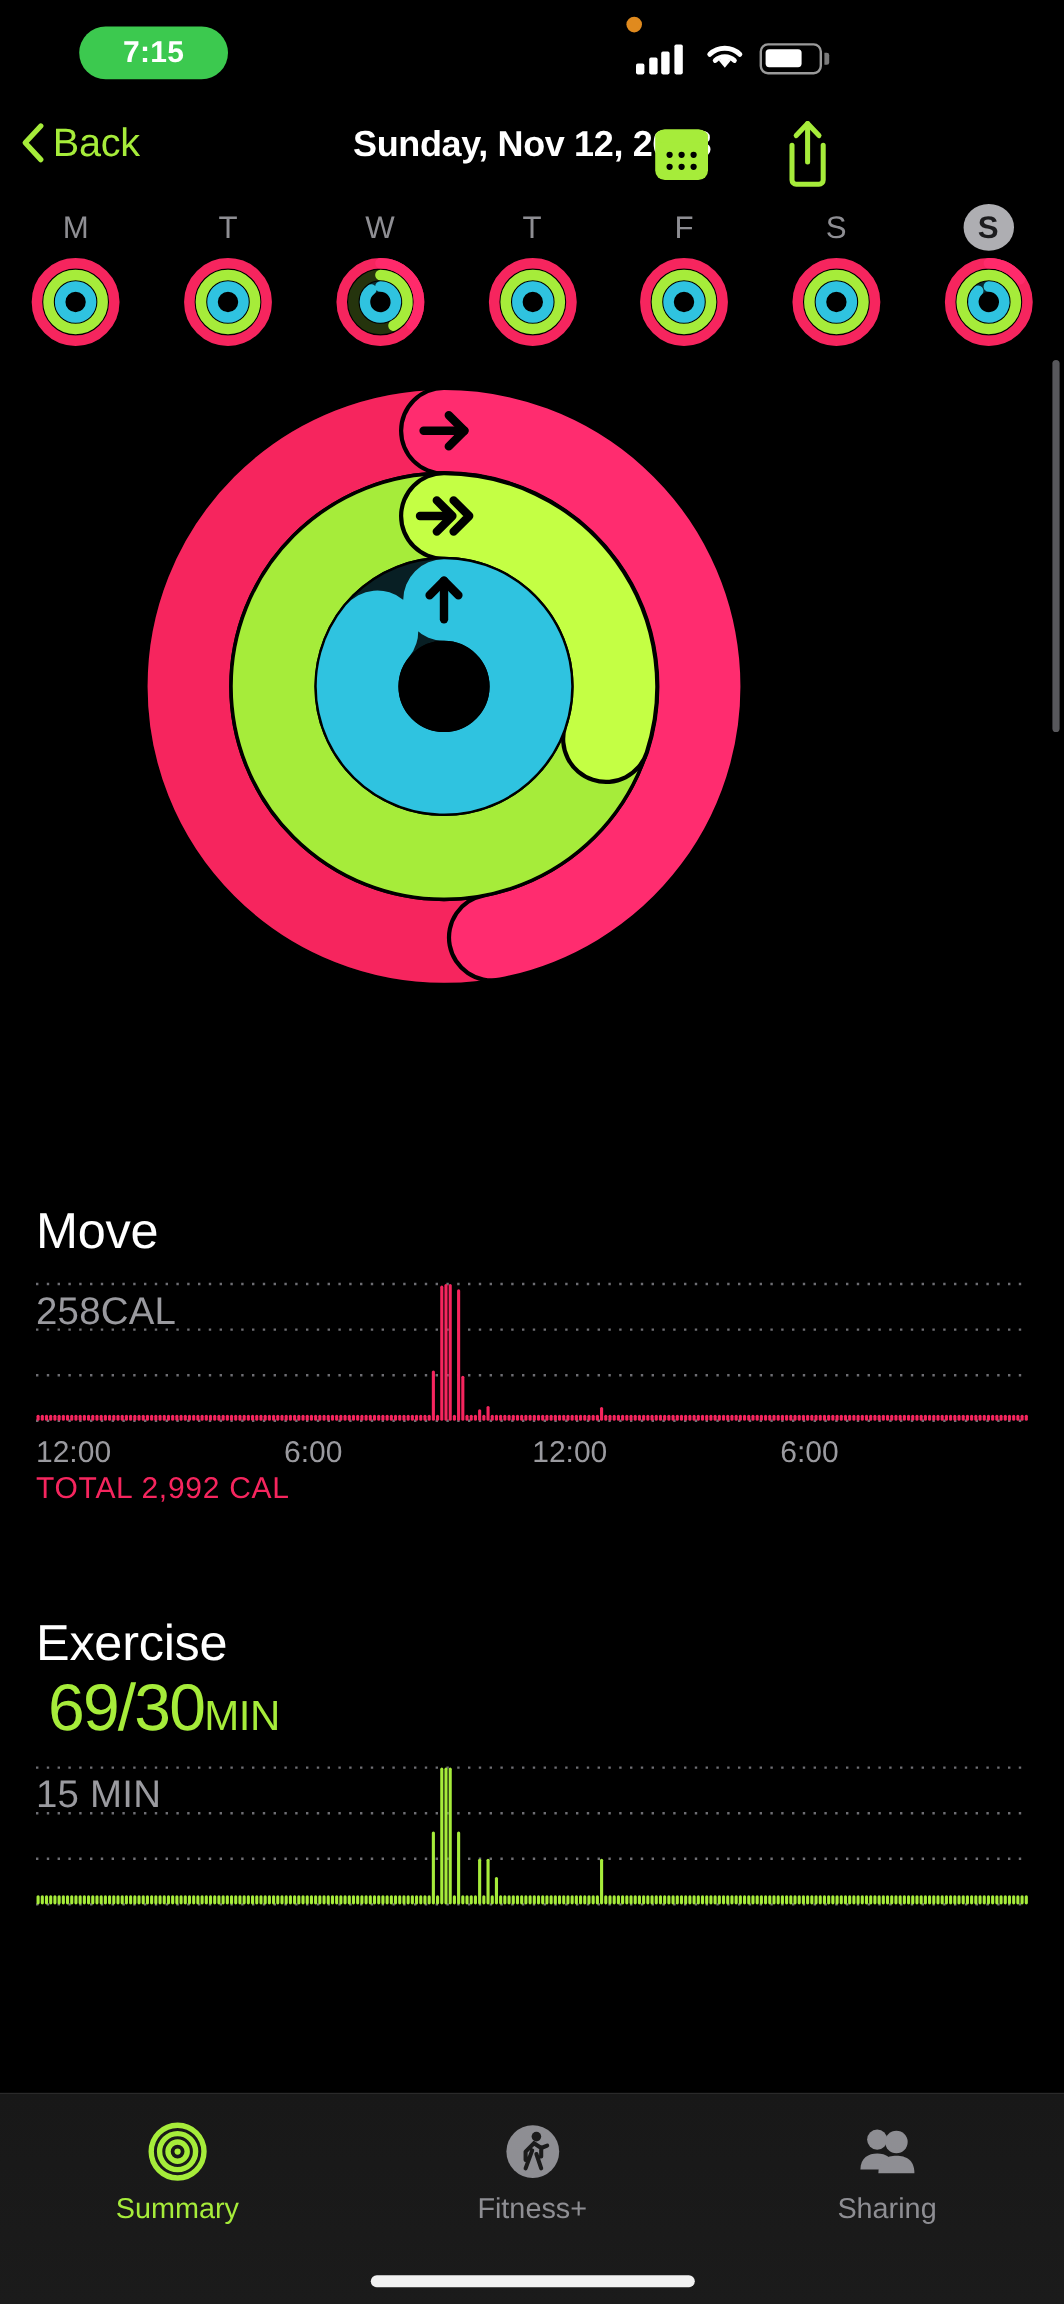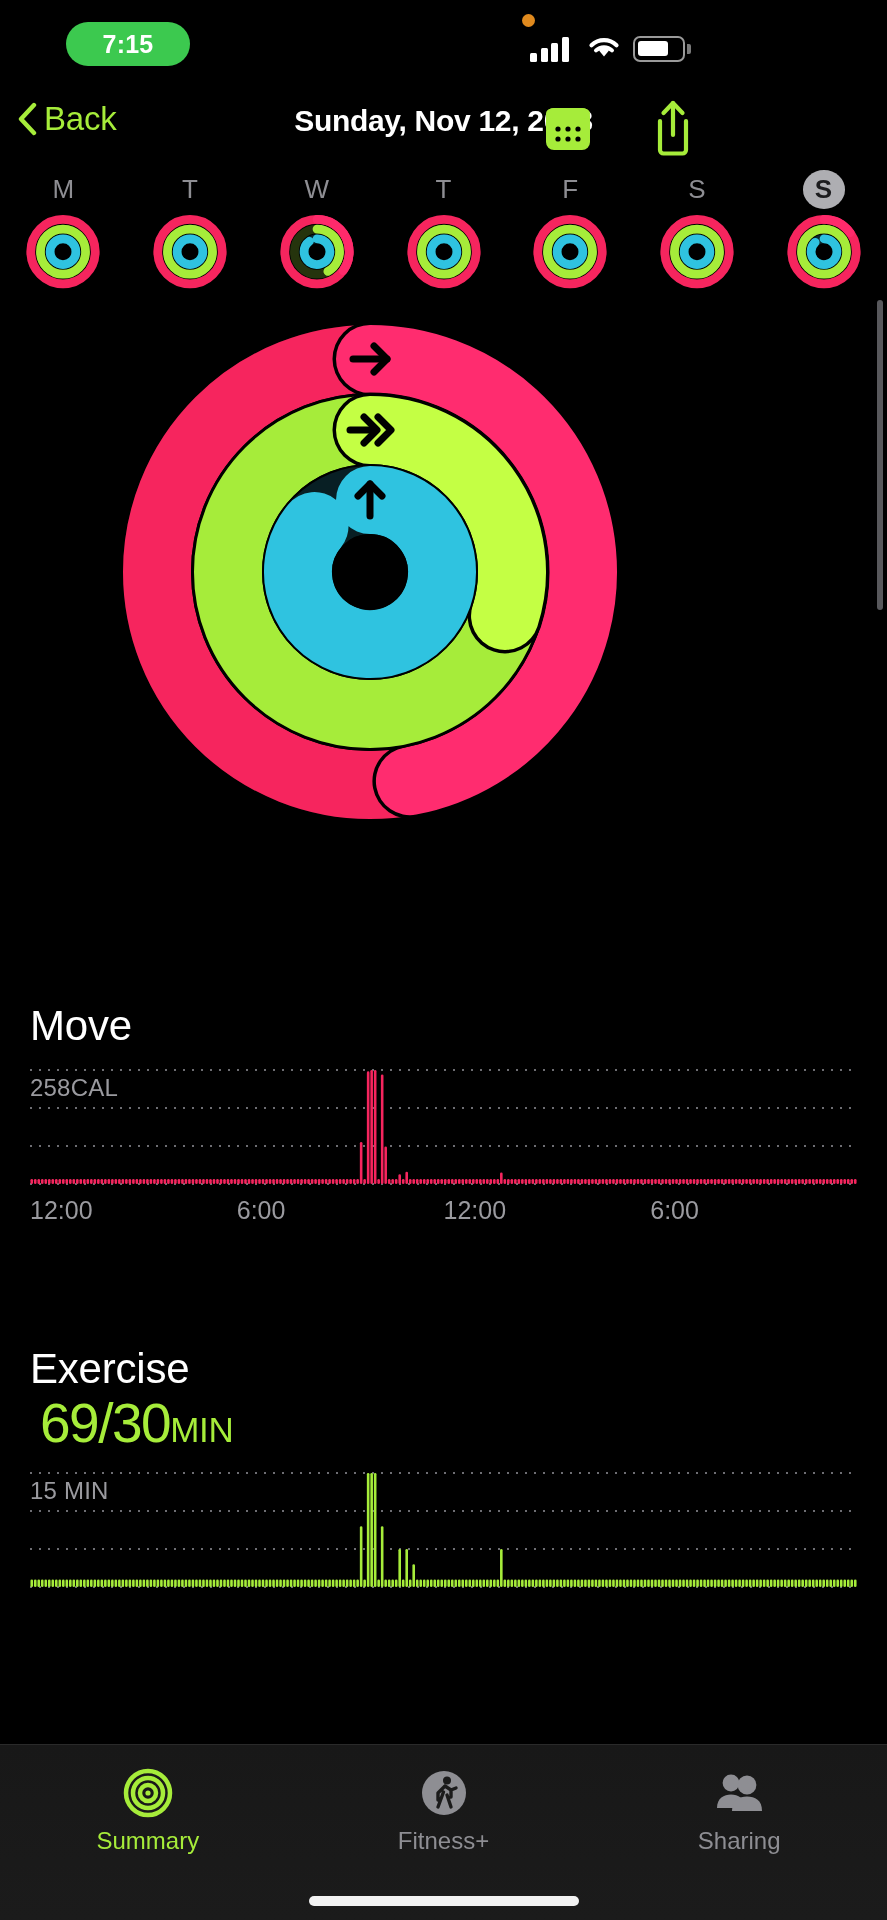--- a/index.html
+++ b/index.html
@@ -59,21 +59,21 @@
   #main-rings { position:absolute; top:322px; left:120px; width:500px; height:500px; }
 
   
   .metric { position:absolute; left:0; width:887px; }
   .metric-title { color:#fff; font-size:42px; letter-spacing:-.2px; padding-left:30px; }
   .metric-value { padding-left:29px; margin-top:2px; font-size:55px; letter-spacing:-1.5px; font-weight:400; line-height:1.05; }
   .metric-value .unit { font-size:35px; letter-spacing:-.3px; }
   .metric-move .metric-value { color:#f6255e; }
   .metric-exercise .metric-value { color:#a6ec3a;padding-left:40px; }
   .chart-wrap { position:relative; margin-top:14px; height:160px; }
-  .chart-axis-label { position:absolute; left:30px; top:10px; color:#9a9a9f; font-size:24px; letter-spacing:.2px; }
+  .chart-axis-label { position:absolute; left:30px; top:10px; color:#9a9a9f; font-size:32px; letter-spacing:.2px; }
   .chart-svg { display:block; }
   .xaxis { position:relative; height:38px; margin-top:2px; }
   .xaxis span { position:absolute; color:#9a9a9f; font-size:25px; top:0; }
   .total-label { padding-left:30px; margin-top:2px; font-size:25px; letter-spacing:.6px; color:#f6255e; }
 
   
   #scrollbar { position:absolute; right:4px; top:300px; width:6px; height:310px;
                background:#58585c; border-radius:3px; }
 
   
@@ -501,20 +501,21 @@
           <rect x="850.44" y="115.00" width="2.60" height="5.00" rx="1.30" fill="#f6255e"></rect>
           <rect x="853.95" y="115.00" width="2.60" height="5.00" rx="1.30" fill="#f6255e"></rect>
         </svg>
       <div class="xaxis" id="move-xaxis">
           <span style="left: 30px;">12:00</span>
           <span style="left: 236.75px;">6:00</span>
           <span style="left: 443.5px;">12:00</span>
           <span style="left: 650.25px;">6:00</span>
         </div>
     </div>
+    <div class="total-label">TOTAL 2,992 CAL</div>
   </div>
 
   <div class="metric metric-exercise" style="top:1345px;">
     <div class="metric-title">Exercise</div>
     <div class="metric-value">
       <span>69/30</span><span class="unit">MIN</span>
     </div>
     <div class="chart-wrap">
       <div class="chart-axis-label">15 MIN</div>
       <svg id="exercise-chart-svg" class="chart-svg" width="887" height="130">

